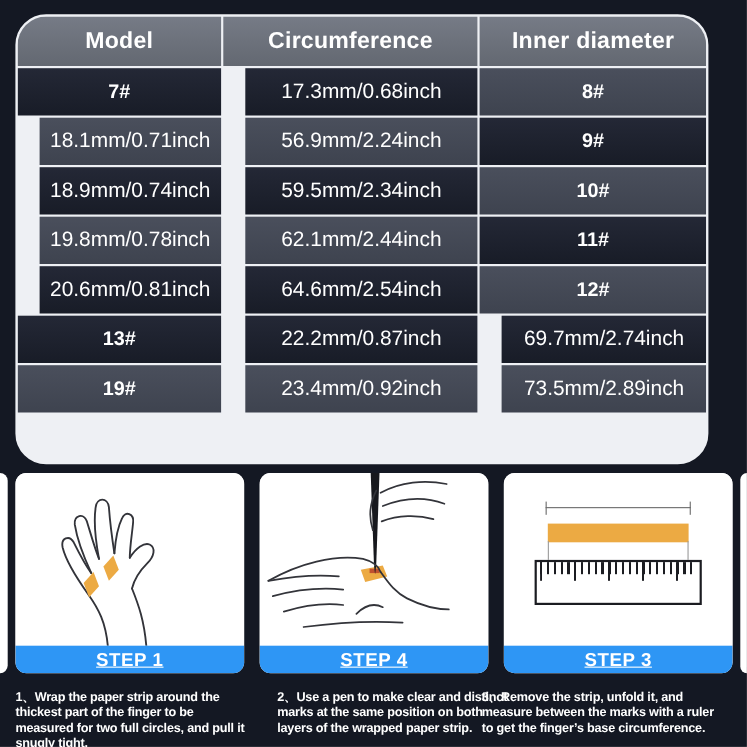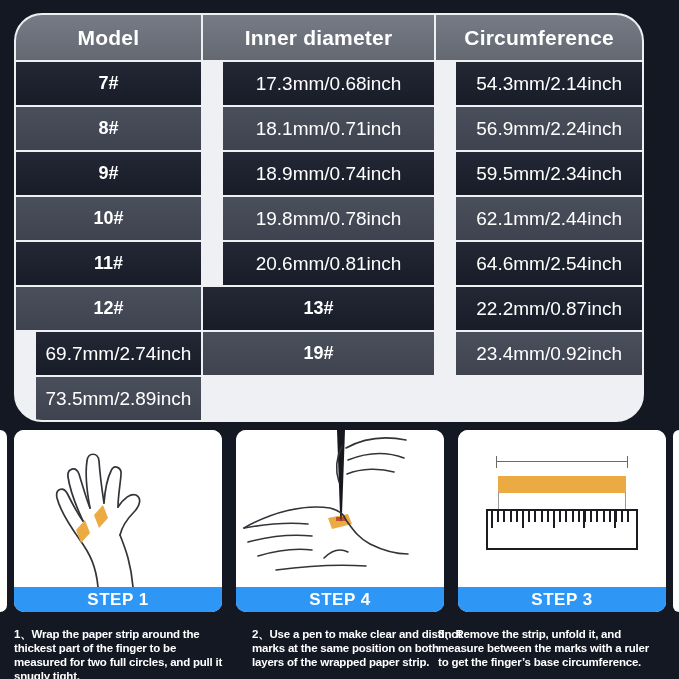--- a/index.html
+++ b/index.html
@@ -71,20 +71,21 @@
     left: 0; bottom: 0;
     width: 100%; height: 25px;
     background: #2e96f5;
     display: flex;
     align-items: center;
     justify-content: center;
     color: #ffffff;
     font-size: 17px;
     font-weight: 800;
     letter-spacing: 0.5px;
+    text-decoration: underline;
   }
 
   
   .c3-line {
     position: absolute; left: 38px; top: 26px; width: 132px; height: 12px;
   }
   .c3-line::before {
     content: ""; position: absolute; left: 0; right: 0; top: 5px;
     border-top: 1.5px solid #6a6a6a;
   }
@@ -128,26 +129,25 @@
   .instr-2 { left: 252px; width: 216px; }
   .instr-3 { left: 438px; width: 218px; }
 </style>
 </head>
 <body>
 
 <div class="page">
 
   <div class="size-table">
     <div class="cell th">Model</div>
+    <div class="cell th">Circumference</div>
     <div class="cell th">Inner diameter</div>
-    <div class="cell th">Circumference</div>
 
     <div class="cell r-dark model-cell">7#</div>
     <div class="cell r-dark value-cell">17.3mm/0.68inch</div>
-    <div class="cell r-dark value-cell">54.3mm/2.14inch</div>
 
     <div class="cell r-light model-cell">8#</div>
     <div class="cell r-light value-cell">18.1mm/0.71inch</div>
     <div class="cell r-light value-cell">56.9mm/2.24inch</div>
 
     <div class="cell r-dark model-cell">9#</div>
     <div class="cell r-dark value-cell">18.9mm/0.74inch</div>
     <div class="cell r-dark value-cell">59.5mm/2.34inch</div>
 
     <div class="cell r-light model-cell">10#</div>

